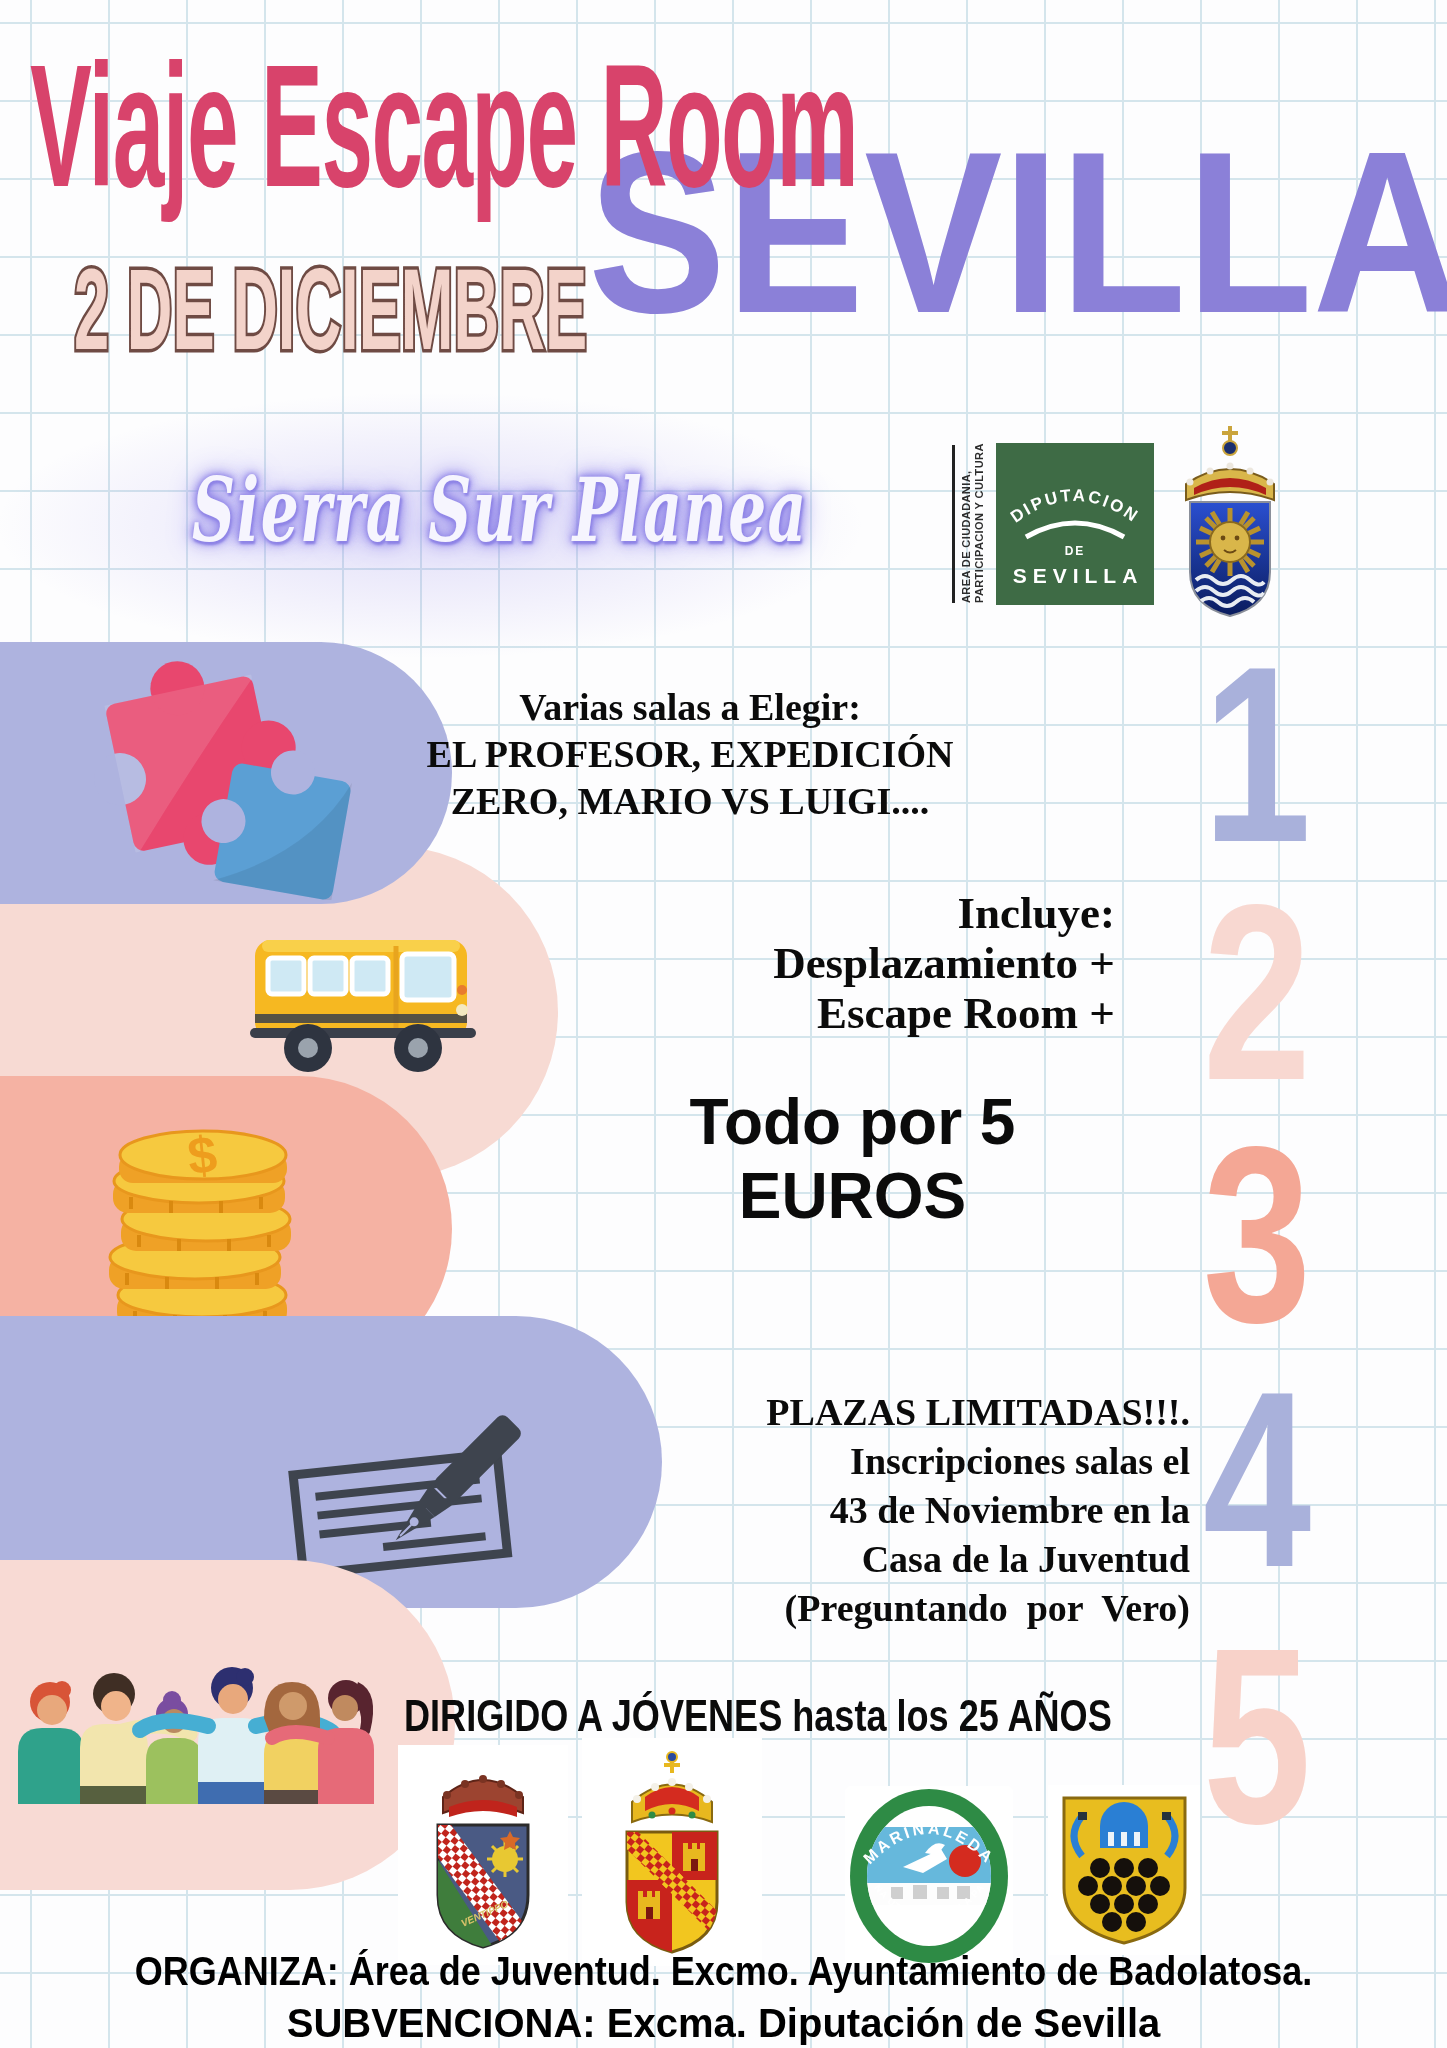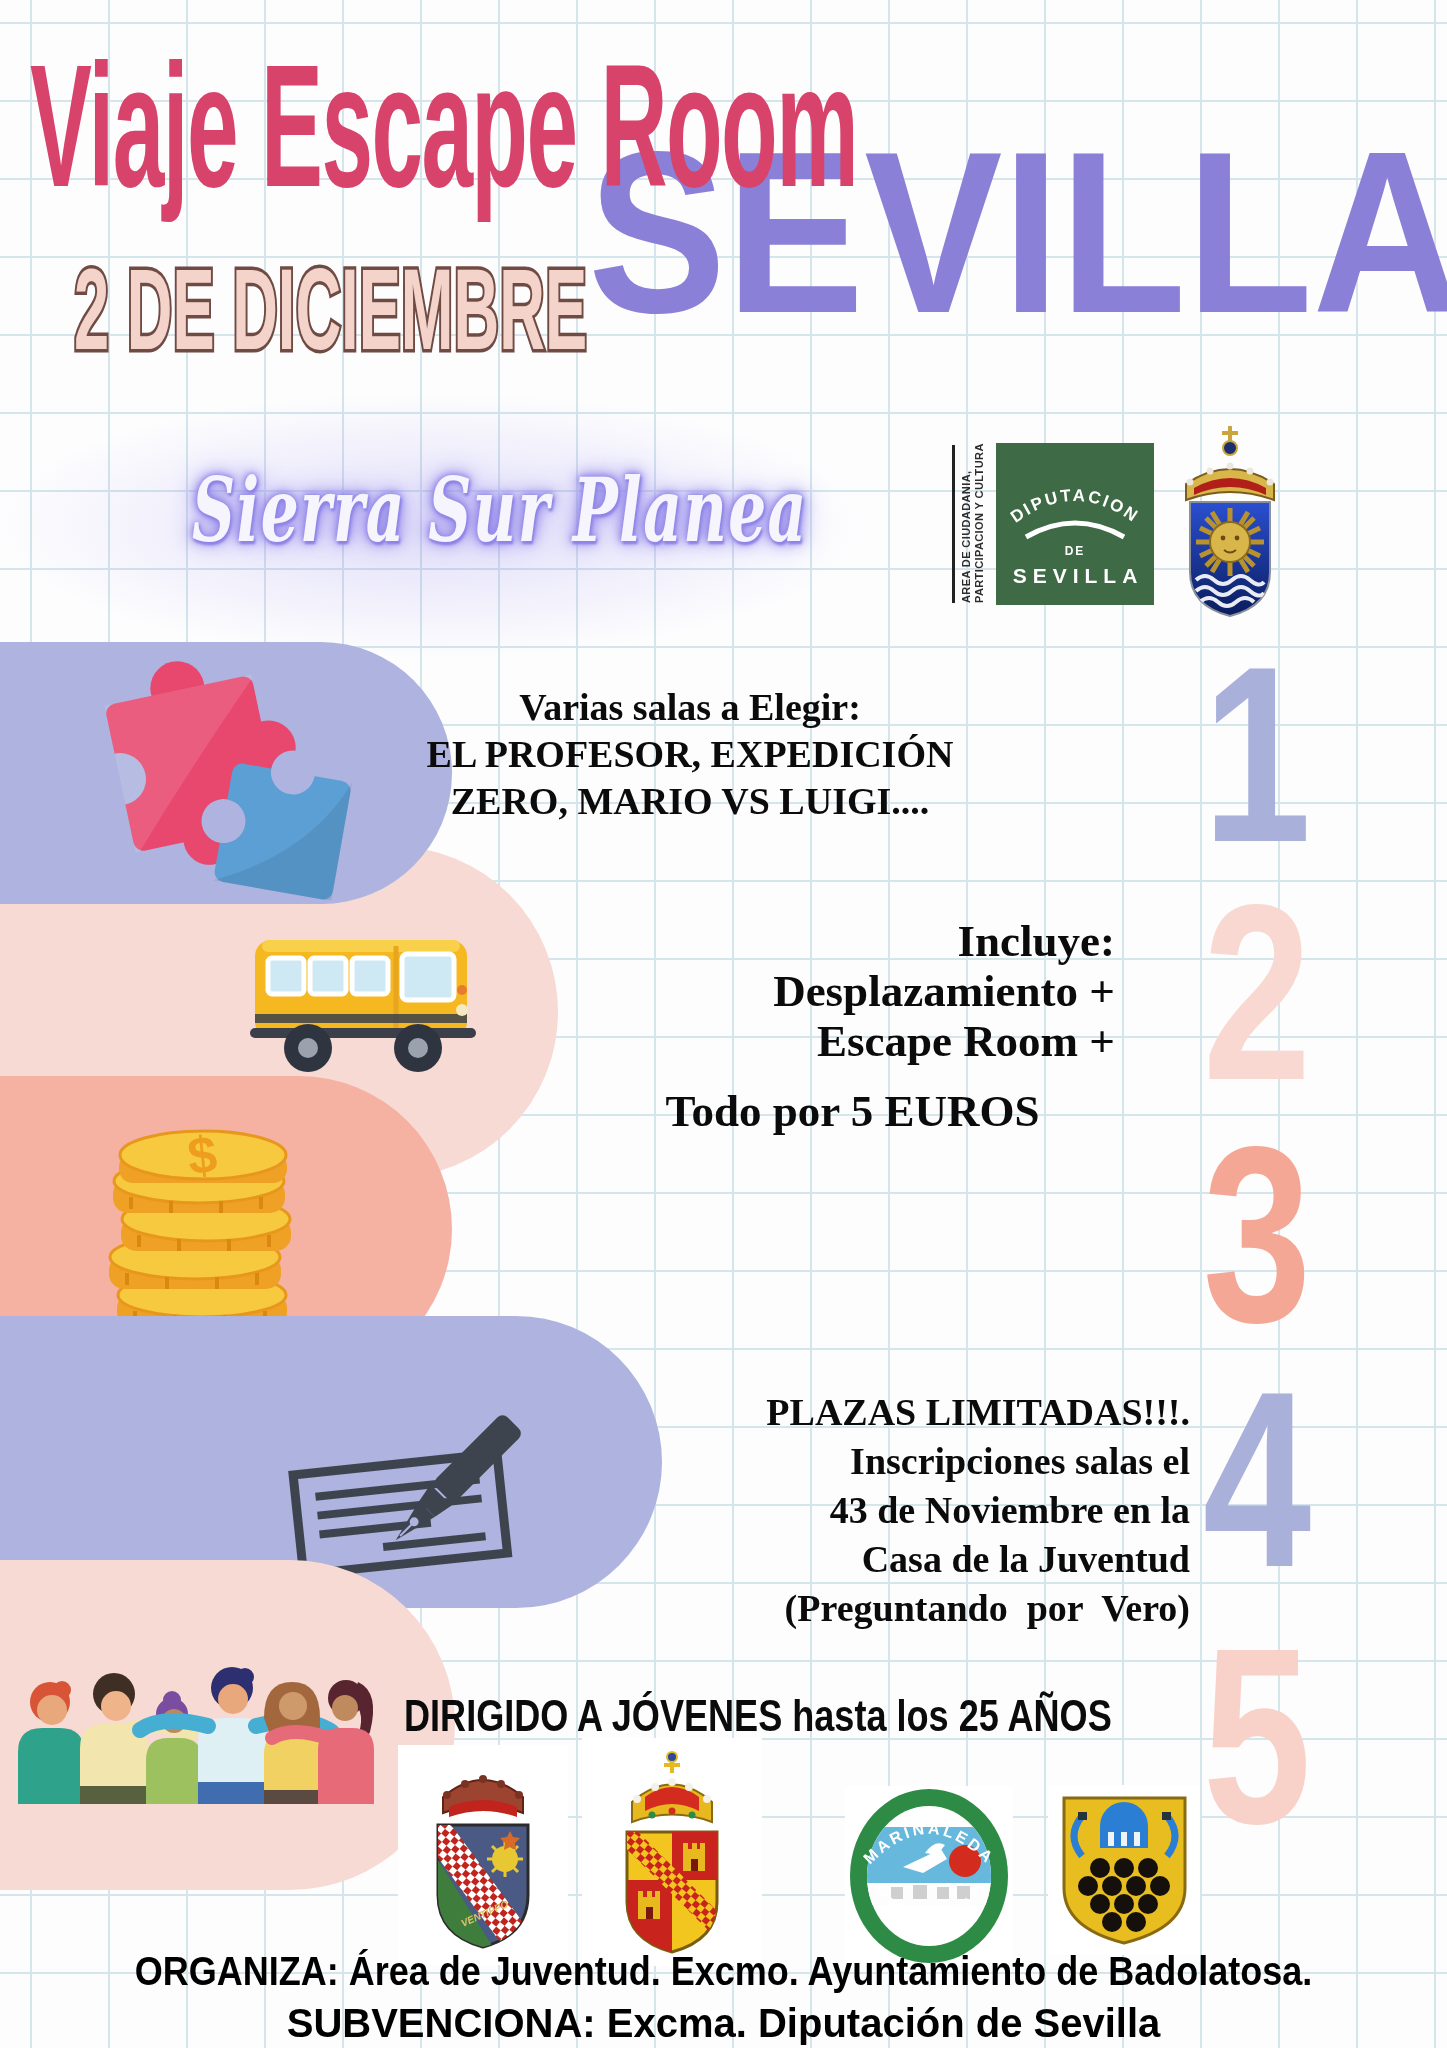--- a/index.html
+++ b/index.html
@@ -49,22 +49,22 @@
     font-size:250px;line-height:1;letter-spacing:-5px;transform:scaleX(.78);transform-origin:center top;z-index:7;}
   .n1{top:630px;color:#a9b1db;}
   .n2{top:868px;color:#f8d8d1;}
   .n3{top:1110px;color:#f4a795;}
   .n4{top:1355px;color:#a9b1db;}
   .n5{top:1612px;color:#f8d2c9;}
   
   .sec{position:absolute;z-index:9;font-weight:bold;color:#0b0b0b;}
   .sec-line{white-space:pre-wrap;font-family:Liberation Serif, serif;}
   .sec1{left:425px;top:684px;width:530px;text-align:center;font-size:38px;line-height:47px;}
-  .sec2{left:630px;top:888px;width:485px;text-align:right;font-size:45px;line-height:50px;margin-top:28px;}
-  .sec2h{left:570px;top:1086px;width:565px;text-align:center;font-size:45px;line-height:1.15;font-family:Liberation Serif, serif;}
+  .sec2{left:630px;top:888px;width:485px;text-align:right;font-size:45px;line-height:50px;}
+  .sec2h{left:570px;top:1086px;width:565px;text-align:center;font-size:64px;line-height:1.15;}
   .sec3{left:440px;top:1142px;width:768px;text-align:right;font-size:42px;line-height:59px;}
   .sec4{left:645px;top:1388px;width:545px;text-align:right;font-size:38px;line-height:49px;}
   .sec5{left:404px;top:1694px;font-size:44px;line-height:1;white-space:nowrap;
     transform:scaleX(.82);transform-origin:left top;}
   
   .footline{position:absolute;left:0;width:1447px;text-align:center;font-weight:bold;color:#000;z-index:9;}
   .foot1{top:1949px;font-size:40px;transform:scaleX(.9);transform-origin:center top;white-space:nowrap;}
   .foot2{top:2001px;font-size:40px;white-space:nowrap;}
   
   .coat{position:absolute;z-index:8;background:#fff;display:flex;align-items:center;justify-content:center;}

